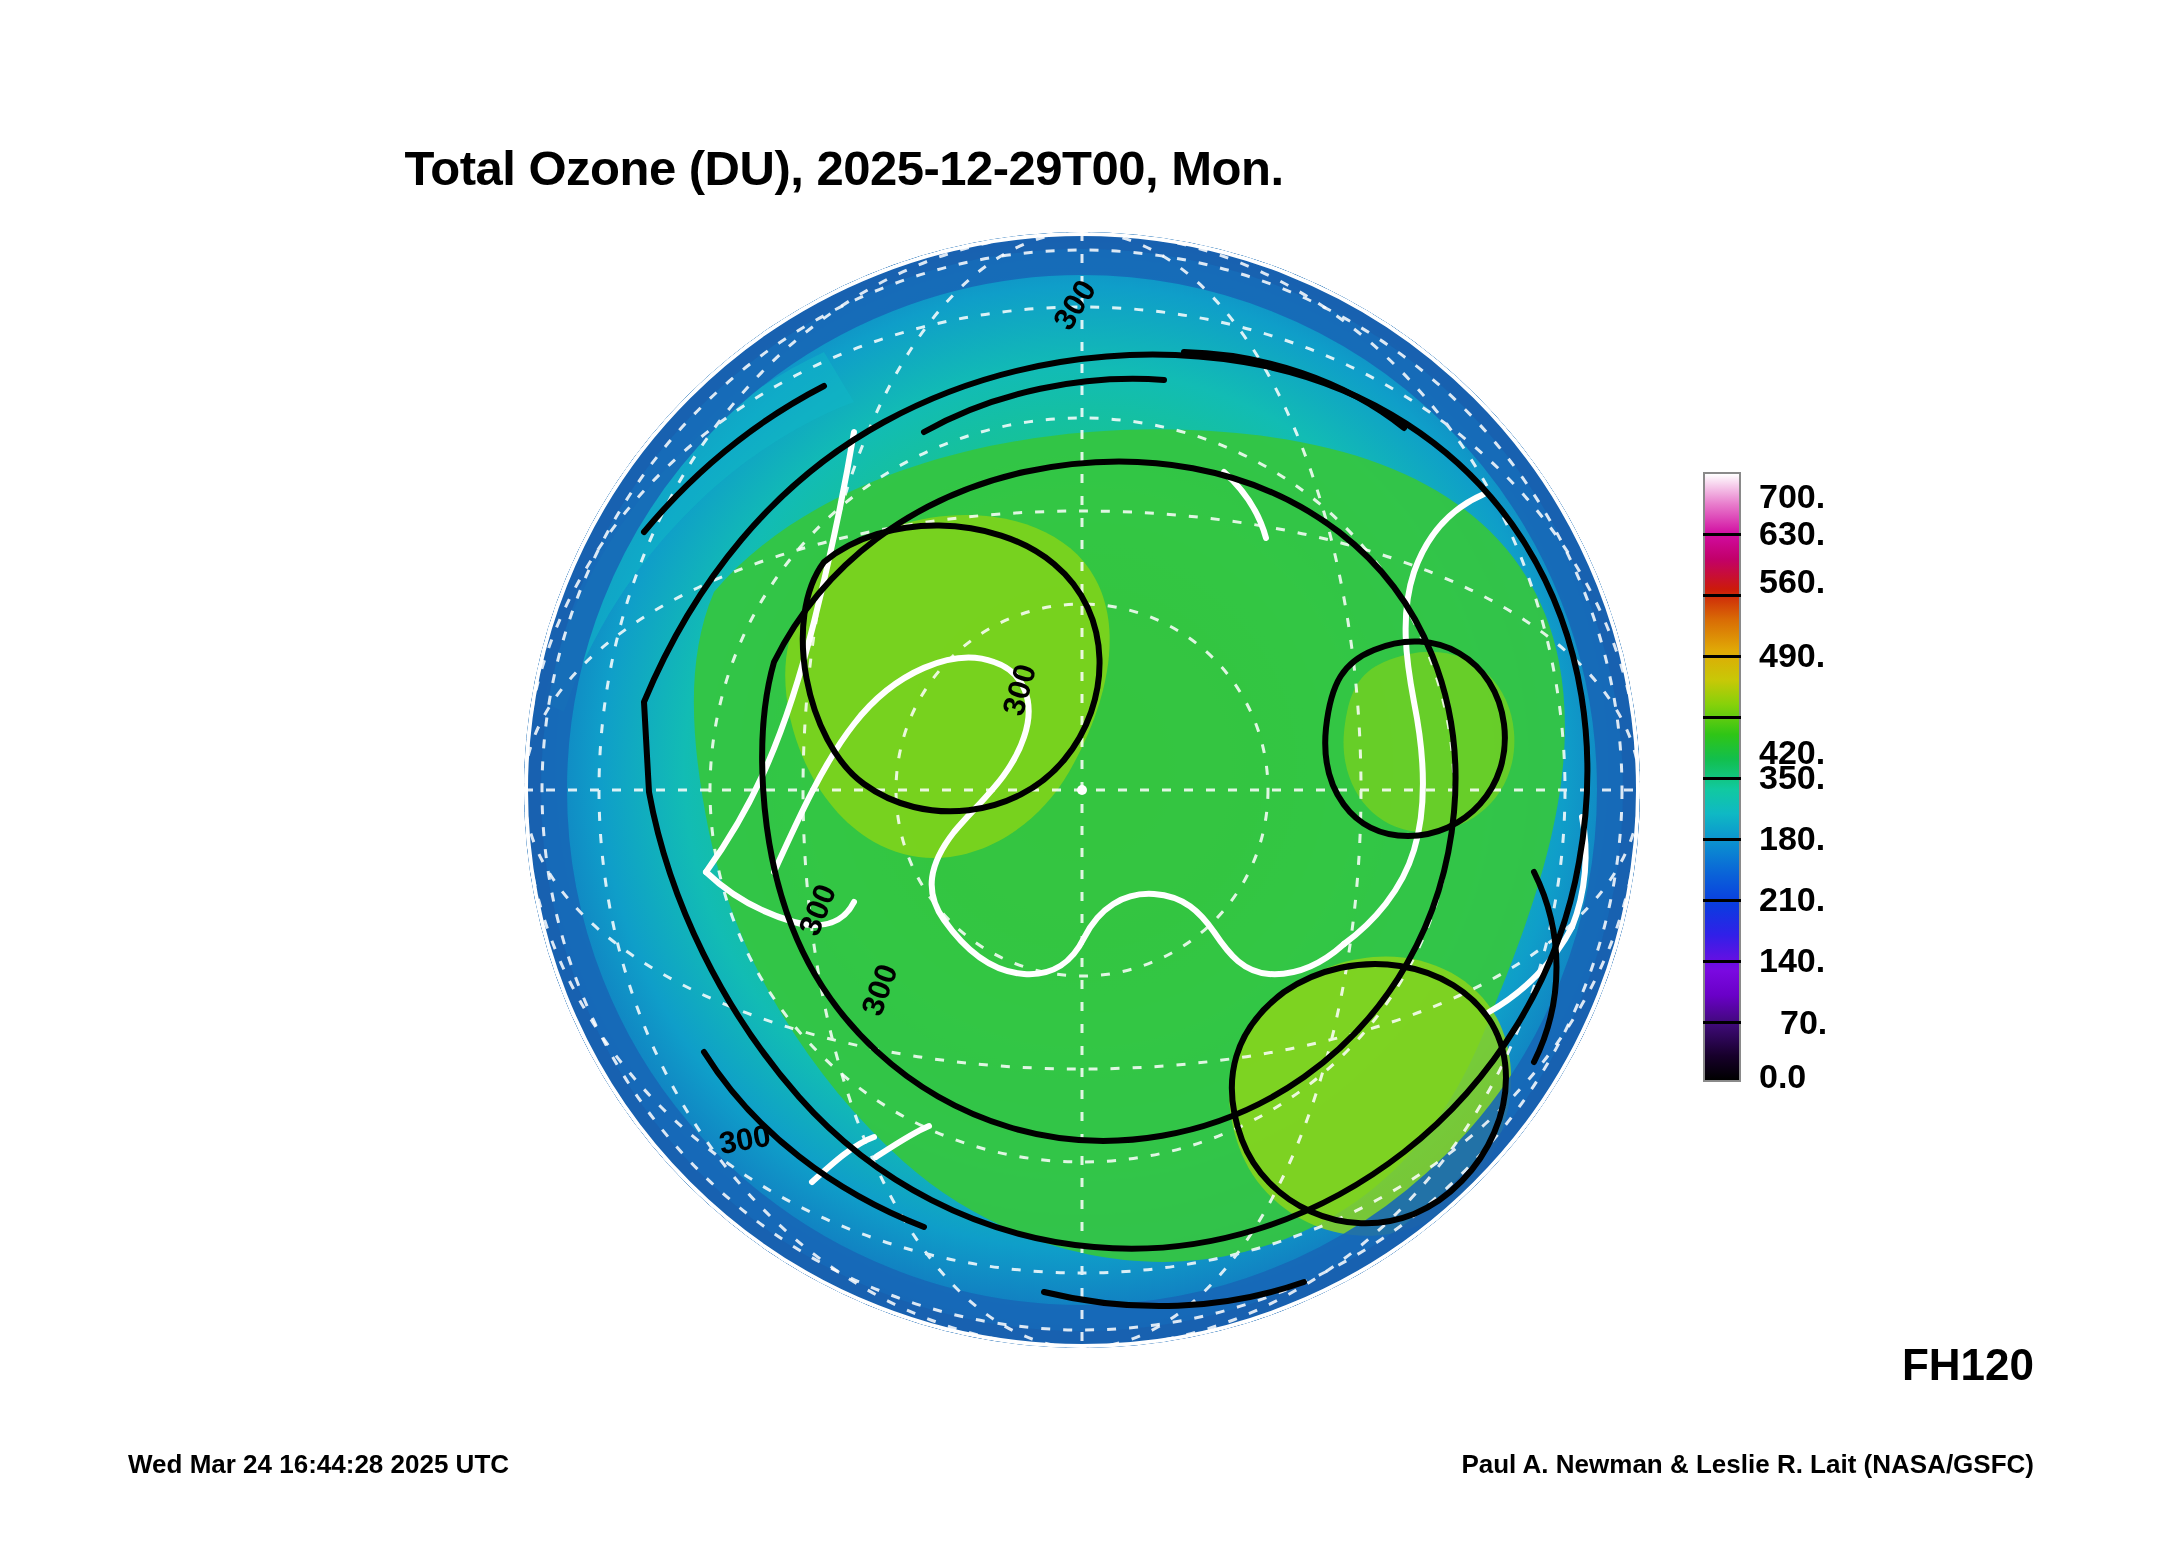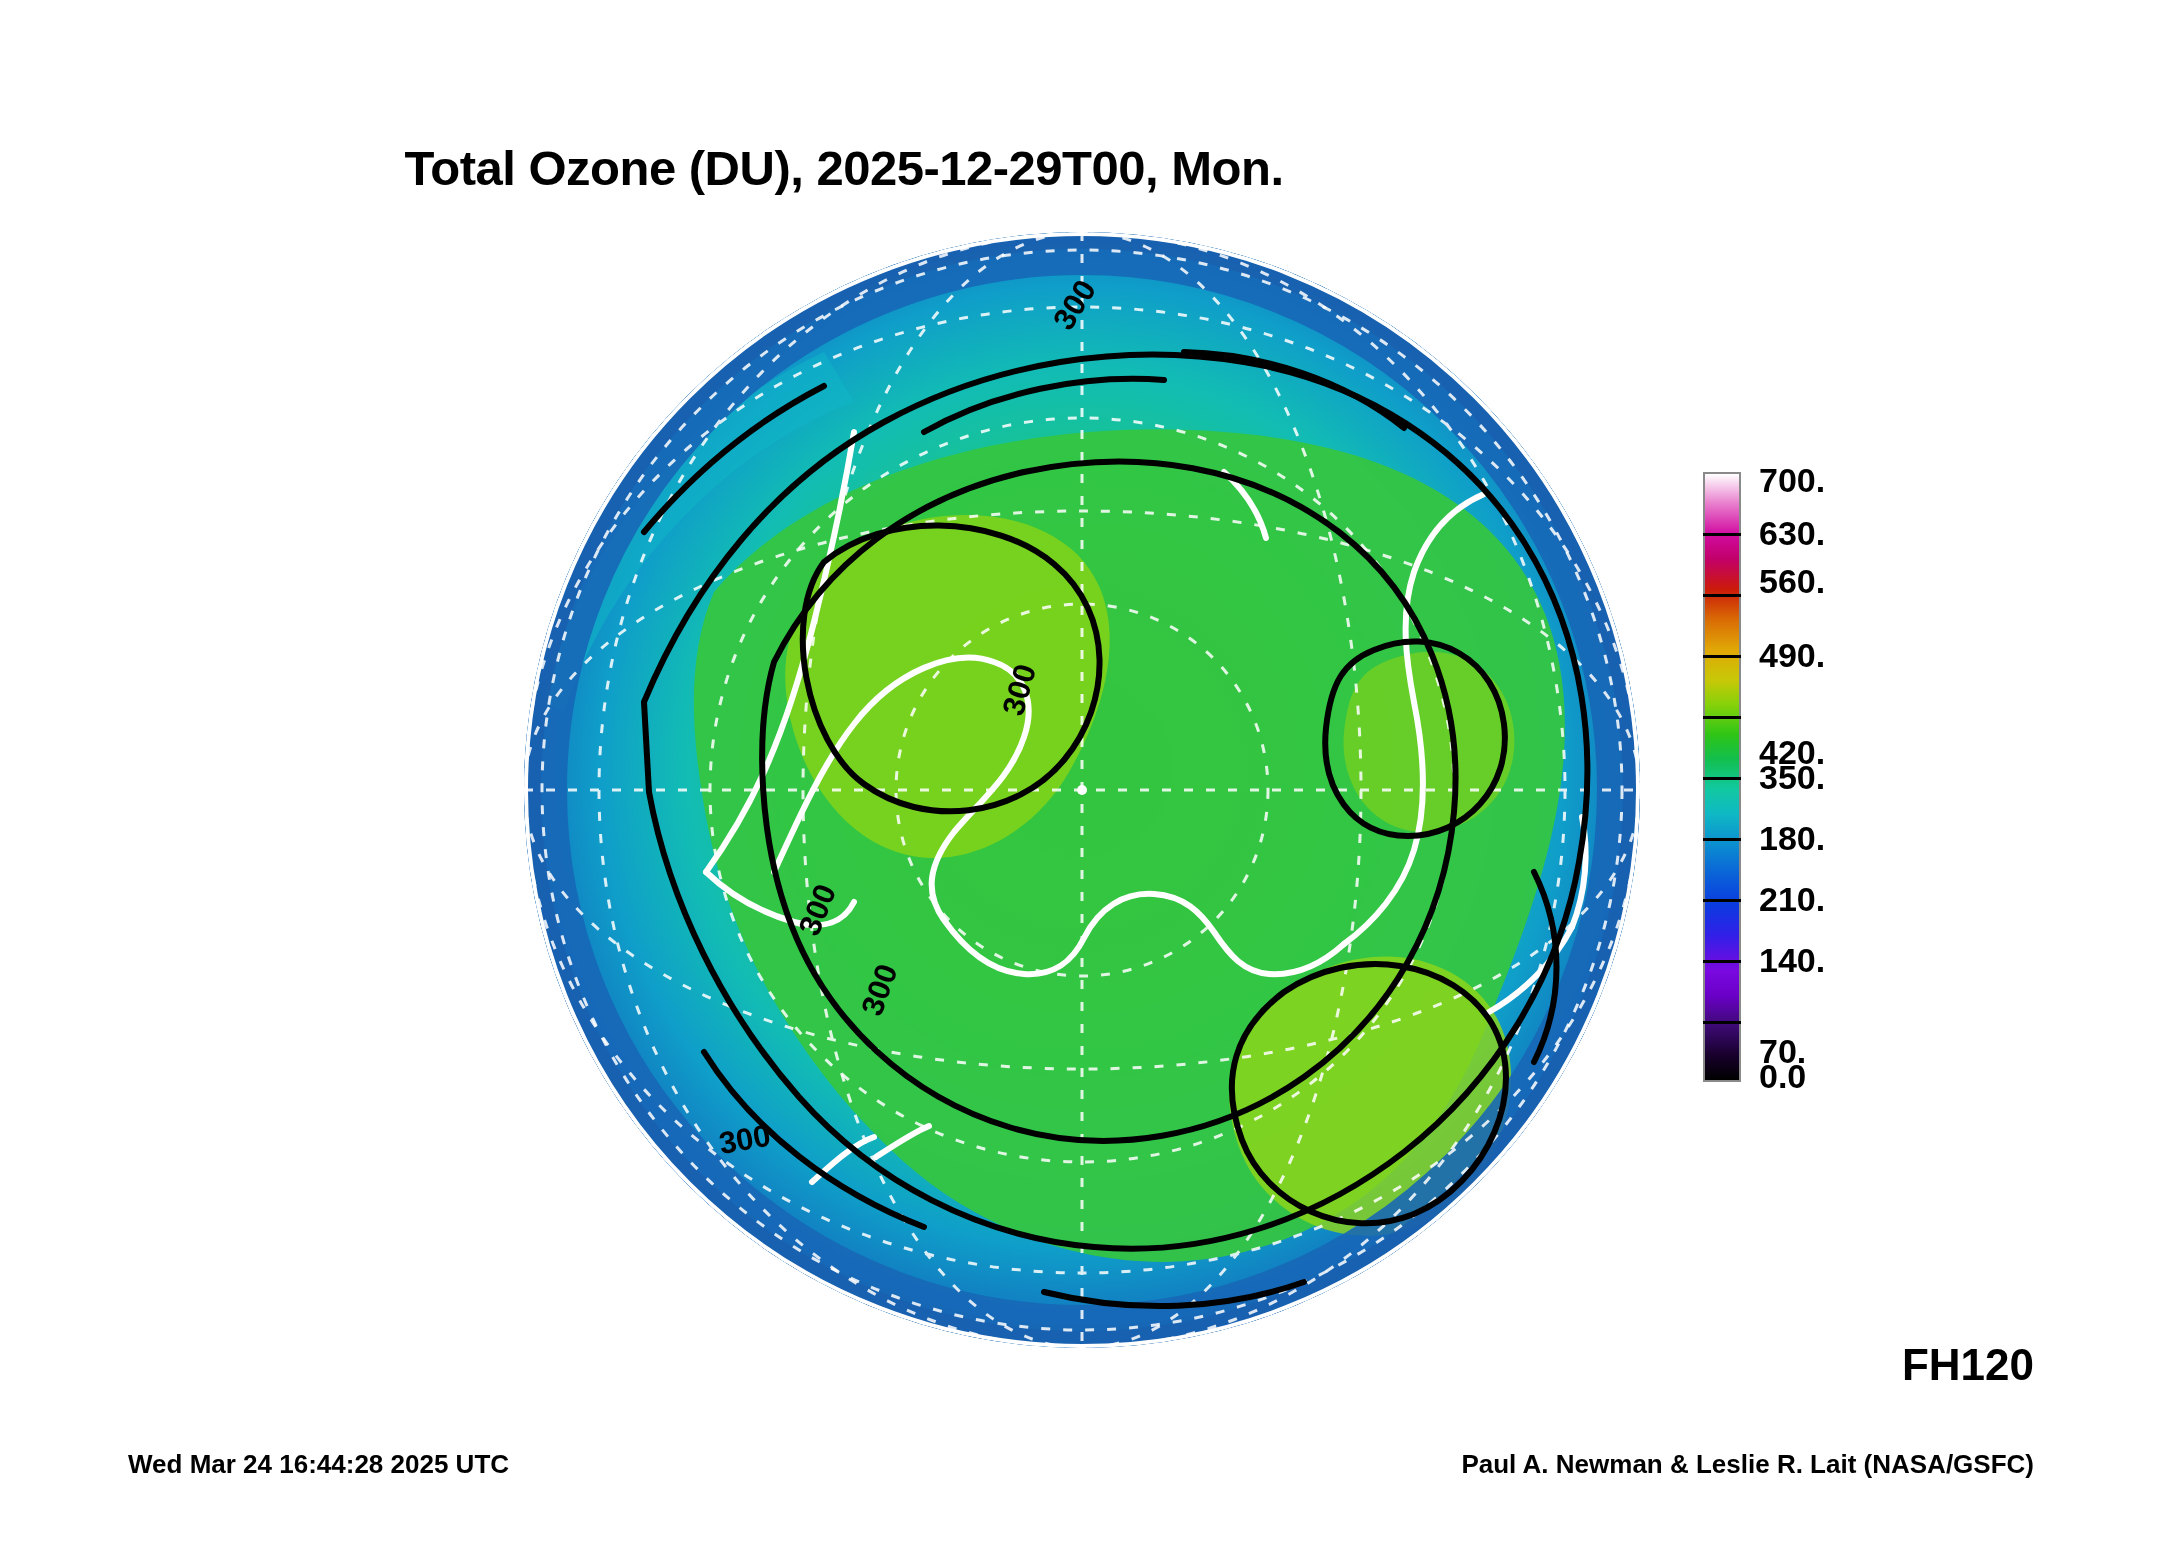--- a/index.html
+++ b/index.html
@@ -179,28 +179,28 @@
   <div class="cb-tick" style="top:61px;"></div>
   <div class="cb-tick" style="top:122px;"></div>
   <div class="cb-tick" style="top:183px;"></div>
   <div class="cb-tick" style="top:244px;"></div>
   <div class="cb-tick" style="top:305px;"></div>
   <div class="cb-tick" style="top:366px;"></div>
   <div class="cb-tick" style="top:427px;"></div>
   <div class="cb-tick" style="top:488px;"></div>
   <div class="cb-tick" style="top:549px;"></div>
 
-  <div class="cb-lbl" style="top:8px;">700.</div>
+  <div class="cb-lbl" style="top:24px;">700.</div>
   <div class="cb-lbl" style="top:61px;">630.</div>
   <div class="cb-lbl" style="top:109px;">560.</div>
   <div class="cb-lbl" style="top:183px;">490.</div>
   <div class="cb-lbl" style="top:244px;margin-top:36px;">420.</div>
   <div class="cb-lbl" style="top:305px;">350.</div>
   <div class="cb-lbl" style="top:366px;">180.</div>
   <div class="cb-lbl" style="top:427px;">210.</div>
   <div class="cb-lbl" style="top:488px;">140.</div>
-  <div class="cb-lbl" style="top:579px;">70.</div>
+  <div class="cb-lbl" style="top:550px;margin-left:21px;">70.</div>
   <div class="cb-lbl" style="top:604px;">0.0</div>
 </div>
 
 <div id="fh">FH120</div>
 <div id="stamp">Wed Mar 24 16:44:28 2025 UTC</div>
 <div id="credit">Paul A. Newman &amp; Leslie R. Lait (NASA/GSFC)</div>
 
 </body></html>

